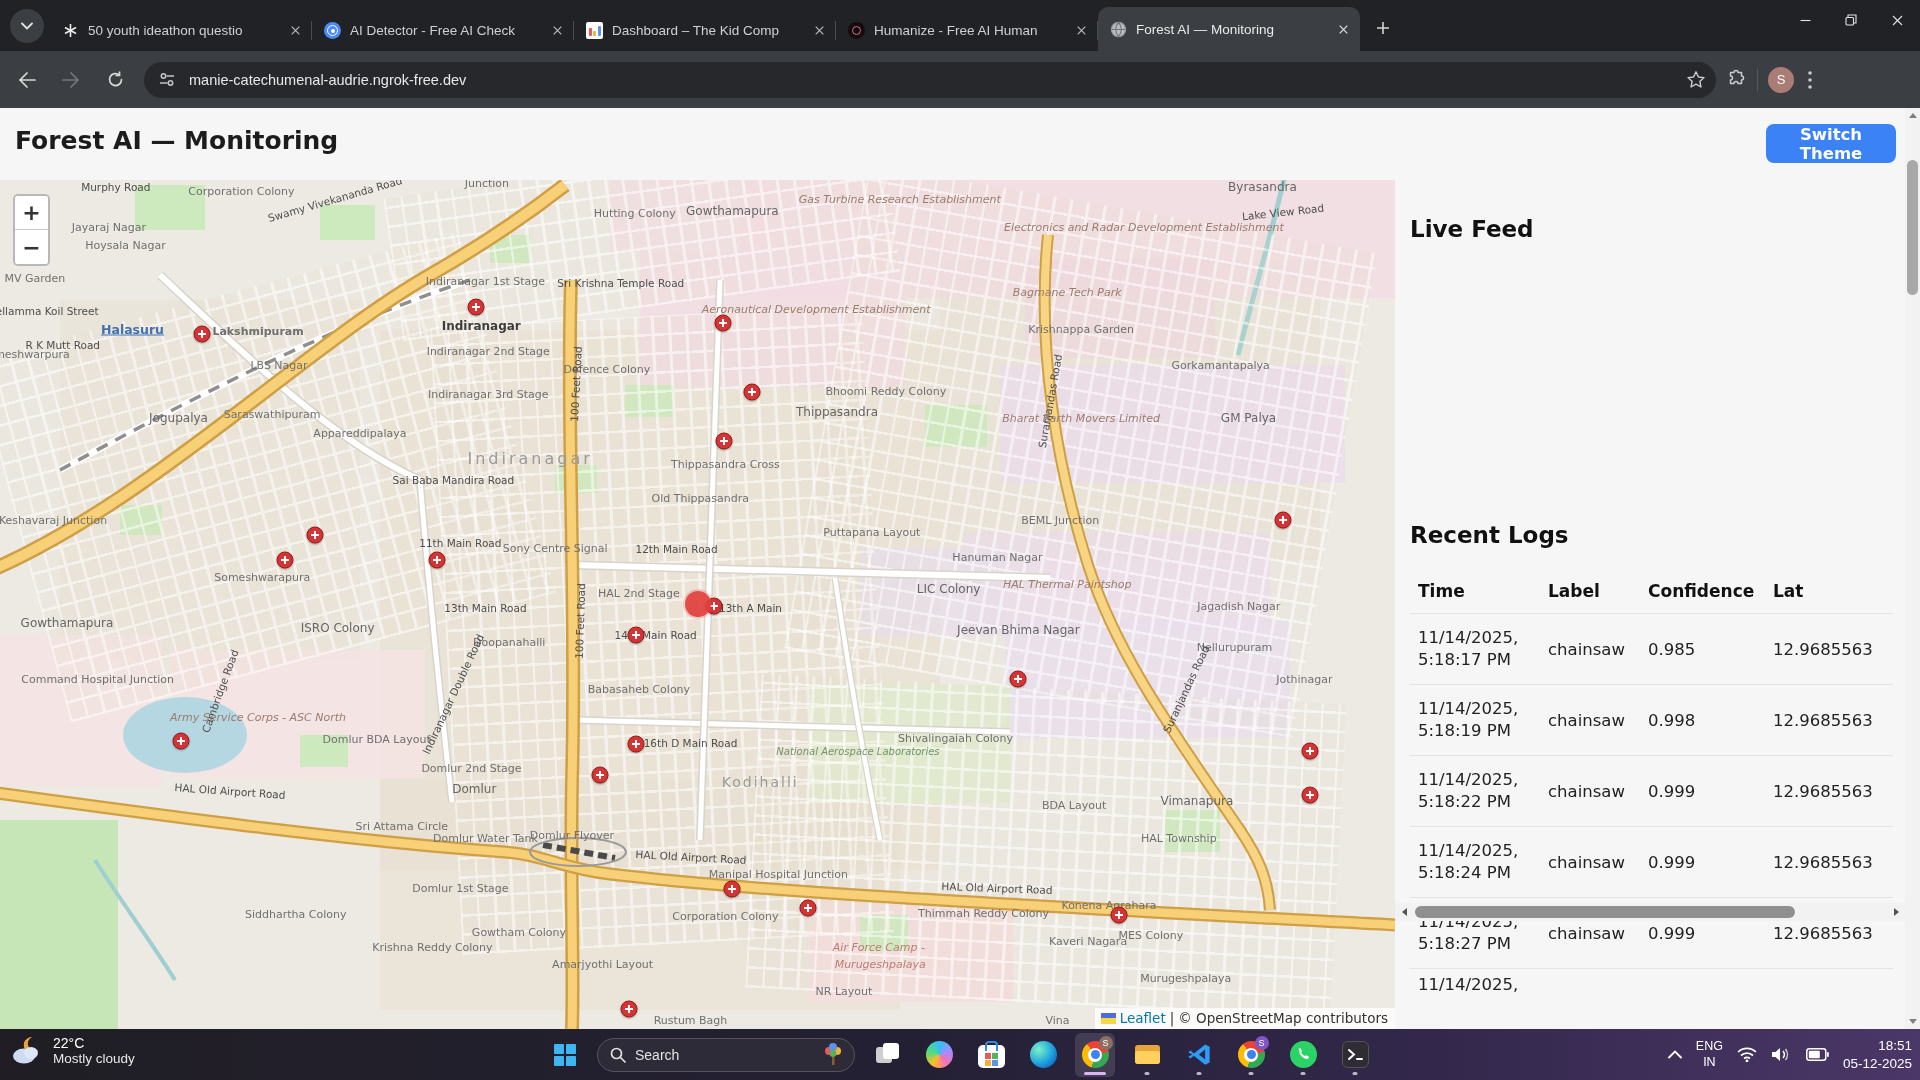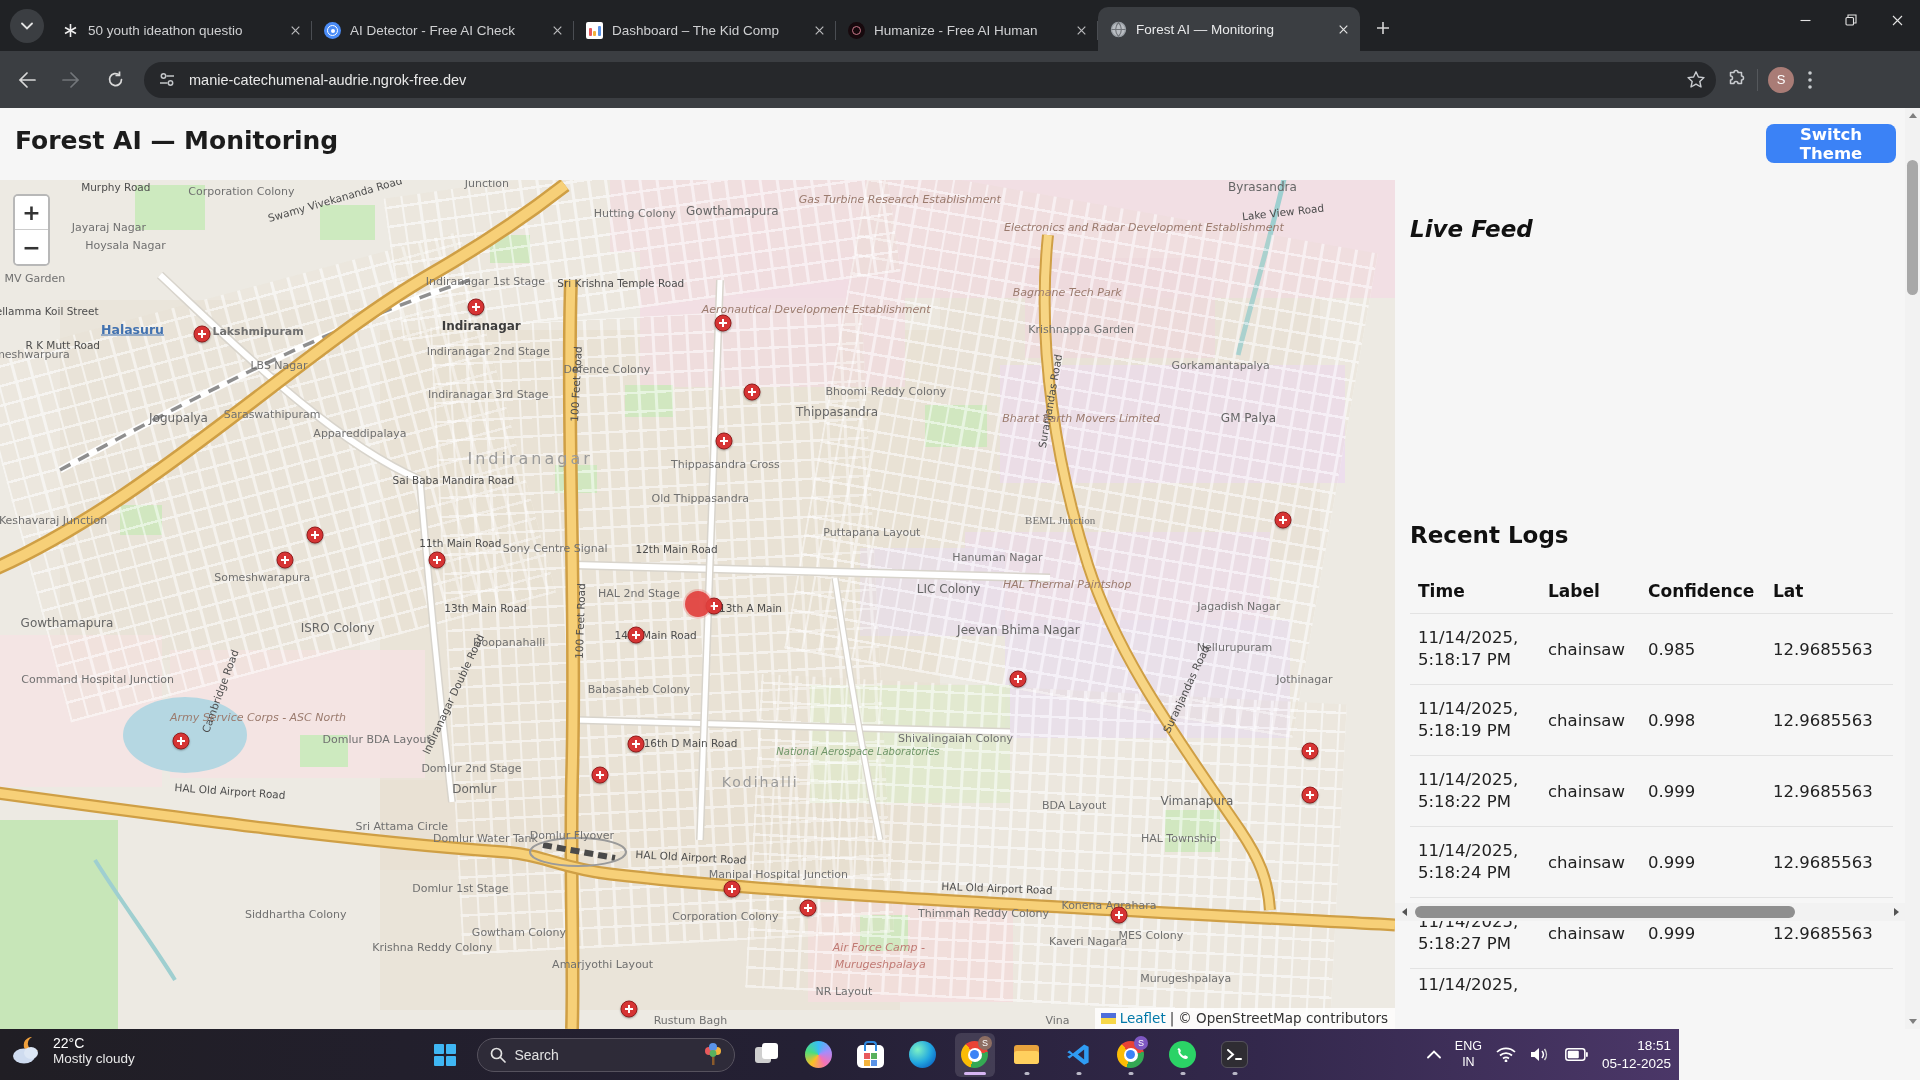--- a/index.html
+++ b/index.html
@@ -96,21 +96,21 @@
 
   .attribution { position:absolute; right:0; bottom:0; background:rgba(255,255,255,.82);
     font-size:13.5px; color:#333; padding:2px 7px 3px 6px; display:flex; align-items:center; gap:4px; }
   .ua-flag { width:15px; height:11px; display:inline-block; background:linear-gradient(#4e6edb 50%, #f7d748 50%); }
   .attribution a { color:#0078a8; text-decoration:none; }
 
   
   .panel { position:absolute; left:1410px; top:72px; width:485px; height:849px; overflow:hidden;
     font-family:"DejaVu Sans", sans-serif; }
   .panel-h { font-size:23px; font-weight:bold; color:#111; }
-  #liveFeedHeading { position:absolute; left:0; top:36px;font-style:italic; }
+  #liveFeedHeading { position:absolute; left:0; top:36px; }
   .alert-card { position:absolute; left:0; top:99px; width:483px; height:216px; background:#fff;
     border:1px solid #e2e2e2; border-radius:10px; padding:18px; font-size:17px; color:#1d1d1d; }
   #recentLogsHeading { position:absolute; left:0; top:342px; }
   .logtable { position:absolute; left:0; top:395px; width:483px; }
   .logtable .thead { display:flex; font-weight:bold; font-size:17px; color:#111; padding:6px 0 12px 8px; }
   .c-time{width:130px;} .c-label{width:100px;} .c-conf{width:125px;} .c-lat{width:120px;}
   .logrow { display:flex; align-items:center; border-top:1px solid #e3e3e3; padding:10px 0 10px 8px;
     font-size:16.5px; color:#222; min-height:71px; }
   .logrow .c-time { line-height:1.35; }
   .partial { height:24px; overflow:hidden; border-top:1px solid #e3e3e3; padding:6px 0 0 8px;
@@ -120,21 +120,21 @@
   .vscroll { position:absolute; right:0; top:108px; width:15px; height:921px; background:#f2f2f2; }
   .vscroll .thumb { position:absolute; left:2px; top:52px; width:11px; height:135px; background:#a8a8a8; border-radius:6px; }
   .vscroll .arr { position:absolute; left:0; width:15px; height:15px; display:flex; align-items:center; justify-content:center; }
   .hscroll { position:absolute; left:1395px; top:903px; width:510px; height:18px; background:#f2f2f2;
     display:flex; align-items:center; }
   .hscroll .thumb { position:absolute; left:20px; width:380px; height:12px; top:3px; background:#8f8f8f; border-radius:6px; }
   .hscroll .arr { width:18px; height:18px; display:flex; align-items:center; justify-content:center; }
   .hscroll .arr.right { position:absolute; right:0; }
 
   
-  .taskbar { position:absolute; left:0; top:1029px; width:1679px; height:51px;
+  .taskbar { position:absolute; left:0; top:1029px; width:1920px; height:51px;
     background:linear-gradient(90deg,#201e24 0%, #242034 48%, #33284c 75%, #4b3768 100%);
     color:#fff; }
   .weather { position:absolute; left:10px; top:5px; display:flex; align-items:center; gap:9px; }
   .weather .t1 { font-size:14px; }
   .weather .t2 { font-size:13.5px; color:#e8e8e8; }
   .tb-center { position:absolute; left:50%; top:0; transform:translateX(-50%); height:51px;
     display:flex; align-items:center; gap:12px; }
   .start-btn { width:40px; height:40px; display:flex; align-items:center; justify-content:center; border-radius:6px; }
   .start-grid { width:22px; height:22px; display:grid; grid-template-columns:1fr 1fr; gap:2px; }
   .start-grid i { background:#3fb6f3; border-radius:1px; }
@@ -422,21 +422,21 @@
           <div class="mlabel area" style="left: 77.5%; top: 28%;">Bharat Earth Movers Limited</div>
           <div class="mlabel pb" style="left: 89.5%; top: 28%;">GM Palya</div>
           <div class="mlabel pb" style="left: 12.8%; top: 28%;">Jogupalya</div>
           <div class="mlabel p" style="left: 19.5%; top: 27.6%;">Saraswathipuram</div>
           <div class="mlabel pb" style="left: 60%; top: 27.3%;">Thippasandra</div>
           <div class="mlabel p" style="left: 25.8%; top: 29.8%;">Appareddipalaya</div>
           <div class="mlabel big" style="left: 38%; top: 32.8%;">Indiranagar</div>
           <div class="mlabel p" style="left: 52%; top: 33.5%;">Thippasandra Cross</div>
           <div class="mlabel p" style="left: 50.2%; top: 37.4%;">Old Thippasandra</div>
           <div class="mlabel road" style="left: 32.5%; top: 35.3%;">Sai Baba Mandira Road</div>
-          <div class="mlabel p" style="left: 76%; top: 40.1%; font-family: Liberation Serif, serif;">BEML Junction</div>
+          <div class="mlabel p" style="left: 76%; top: 40.1%;">BEML Junction</div>
           <div class="mlabel p" style="left: 3.8%; top: 40%;">Keshavaraj Junction</div>
           <div class="mlabel p" style="left: 39.8%; top: 43.3%;">Sony Centre Signal</div>
           <div class="mlabel road" style="left: 48.5%; top: 43.5%;">12th Main Road</div>
           <div class="mlabel road" style="left: 33%; top: 42.8%;">11th Main Road</div>
           <div class="mlabel p" style="left: 62.5%; top: 41.5%;">Puttapana Layout</div>
           <div class="mlabel p" style="left: 71.5%; top: 44.4%;">Hanuman Nagar</div>
           <div class="mlabel area" style="left: 76.5%; top: 47.6%;">HAL Thermal Paintshop</div>
           <div class="mlabel p" style="left: 18.8%; top: 46.8%;">Someshwarapura</div>
           <div class="mlabel road" style="left: 34.8%; top: 50.4%;">13th Main Road</div>
           <div class="mlabel p" style="left: 45.8%; top: 48.6%;">HAL 2nd Stage</div>

